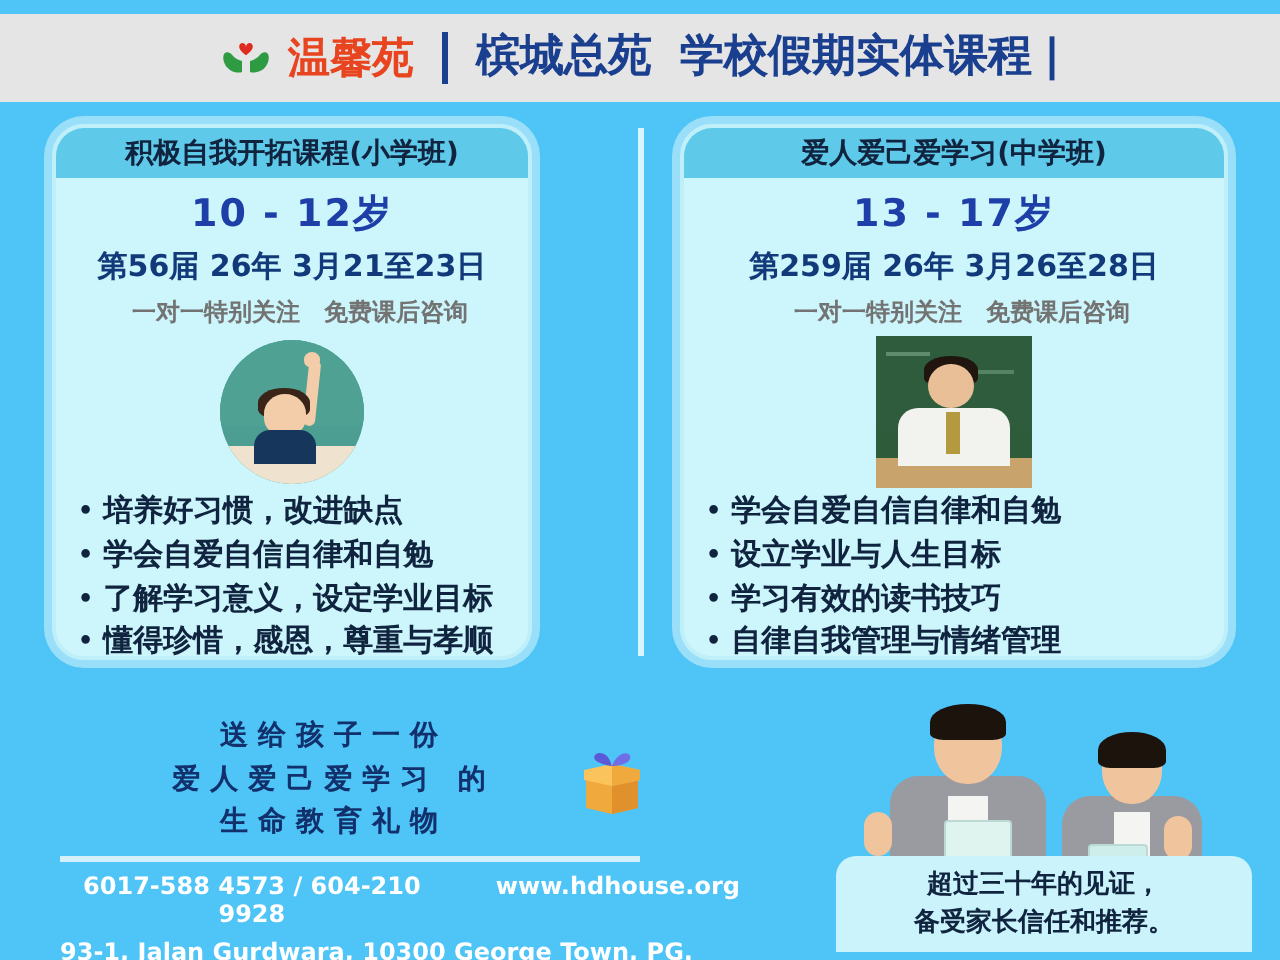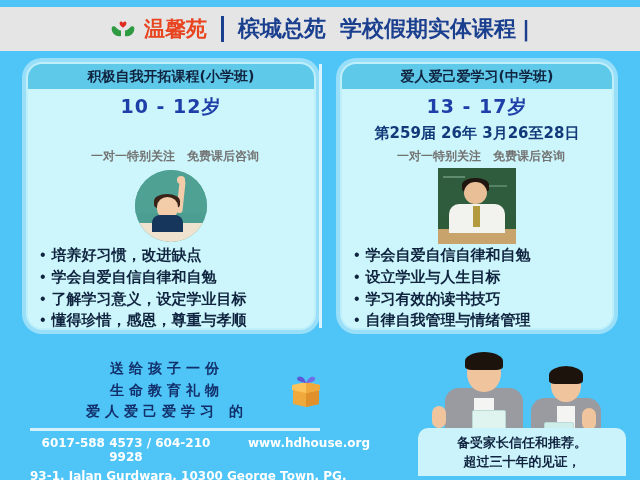--- a/index.html
+++ b/index.html
@@ -50,21 +50,21 @@
   
   .card {
     position: absolute;
     top: 62px; height: 268px;
     background: #ccf6fb;
     border: 2px solid #bff0fa;
     border-radius: 16px;
     box-shadow: 0 0 0 4px rgba(215,245,252,0.55);
     overflow: hidden;
   }
-  .card-left  { left: 26px;  width: 290px; }
+  .card-left  { left: 26px;  width: 240px; }
   .card-right { left: 340px; width: 274px; }
 
   .v-divider {
     position: absolute; left: 319px; top: 64px; width: 3px; height: 264px;
     background: #d8f4fd;
   }
 
   .card-banner {
     position: absolute; left: 0; top: 0; width: 100%; height: 25px;
     background: #5fc9ea;
@@ -233,20 +233,21 @@
   </div>
   <div class="header-under"></div>
 
   <div class="v-divider"></div>
 
   <div class="card card-left">
     <div class="card-banner">
       <span>积极自我开拓课程(小学班)</span>
     </div>
     <div class="age-line">10 - 12岁</div>
+    <div class="date-line">第56届 26年 3月21至23日</div>
     <div class="perk-line">
       <span>一对一特别关注</span><span class="gap"></span><span>免费课后咨询</span>
     </div>
     <div class="photo-circle">
       <span class="pg-board"></span>
         <span class="pg-desk"></span>
       <span class="pg-arm"></span>
         <span class="pg-hand"></span>
       <span class="pg-hair"></span>
         <span class="pg-head"></span>
@@ -306,22 +307,22 @@
       </div>
       <div class="bullet-row">
         <span class="bullet-dot">•</span>
         <span class="bullet-text">自律自我管理与情绪管理</span>
       </div>
     </div>
   </div>
 
   <div class="slogan">
     <div class="slogan-row">送给孩子一份</div>
+    <div class="slogan-row">爱人爱己爱学习 的</div>
     <div class="slogan-row">生命教育礼物</div>
-    <div class="slogan-row">爱人爱己爱学习 的</div>
   </div>
   <div class="gift">
     <svg viewBox="0 0 36 34" width="36" height="34">
       <path d="M5 14 L18 11 L31 14 L31 30 L18 33 L5 30 Z" fill="#f0a93c"></path>
       <path d="M18 11 L31 14 L31 30 L18 33 Z" fill="#e0912c"></path>
       <path d="M4 11 L18 8 L32 11 L32 16 L18 19 L4 16 Z" fill="#fbc35c"></path>
       <path d="M18 8 L32 11 L32 16 L18 19 Z" fill="#f0a93c"></path>
       <path d="M14 3 C10 1 7 5 11 7 C14 8.5 17 9 18 9 C17 6 16 4 14 3 Z" fill="#5b59d6"></path>
       <path d="M23 3 C27 1.5 29 5.5 25 7.5 C22.5 8.8 19.5 9 18 9 C19 6 21 4 23 3 Z" fill="#6f6ee6"></path>
     </svg>
@@ -349,17 +350,17 @@
       <span class="st-suit" style="width:70px;height:46px;bottom:0;"></span>
       <span class="st-shirt" style="width:18px;height:32px;bottom:6px;"></span>
       <span class="st-head" style="width:30px;height:34px;bottom:42px;"></span>
       <span class="st-hair" style="width:34px;height:18px;bottom:60px;border-radius:50% 50% 18% 18%;"></span>
       <span class="st-thumb" style="left:60px;bottom:14px;"></span>
       <span class="st-book" style="left:22px;bottom:2px;width:30px;height:20px;background:#cdeeea;"></span>
     </div>
   </div>
 
   <div class="testimonial">
+    <div>超过三十年的见证，</div>
     <div>备受家长信任和推荐。</div>
-    <div>超过三十年的见证，</div>
   </div>
 
 </div>
 
 </body></html>

